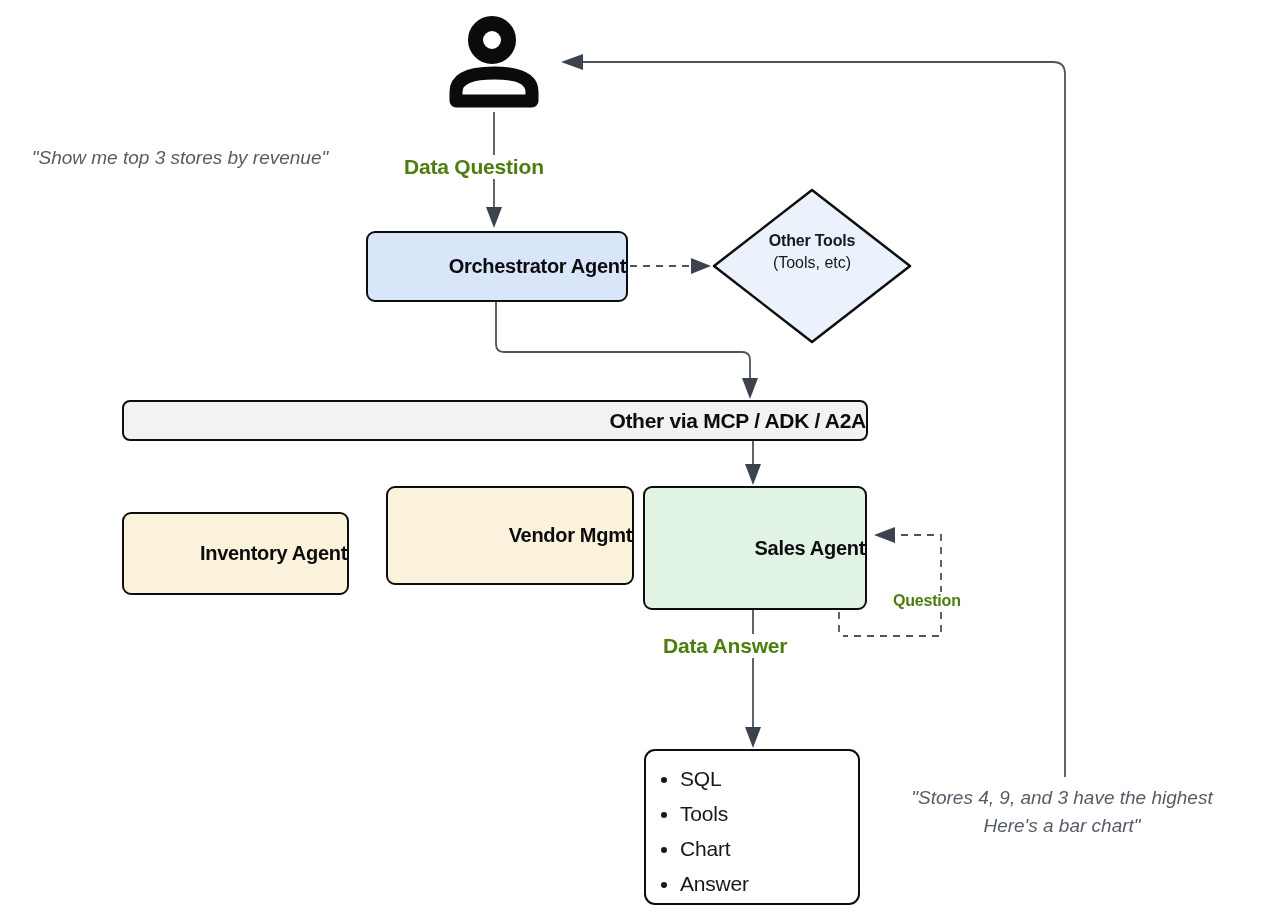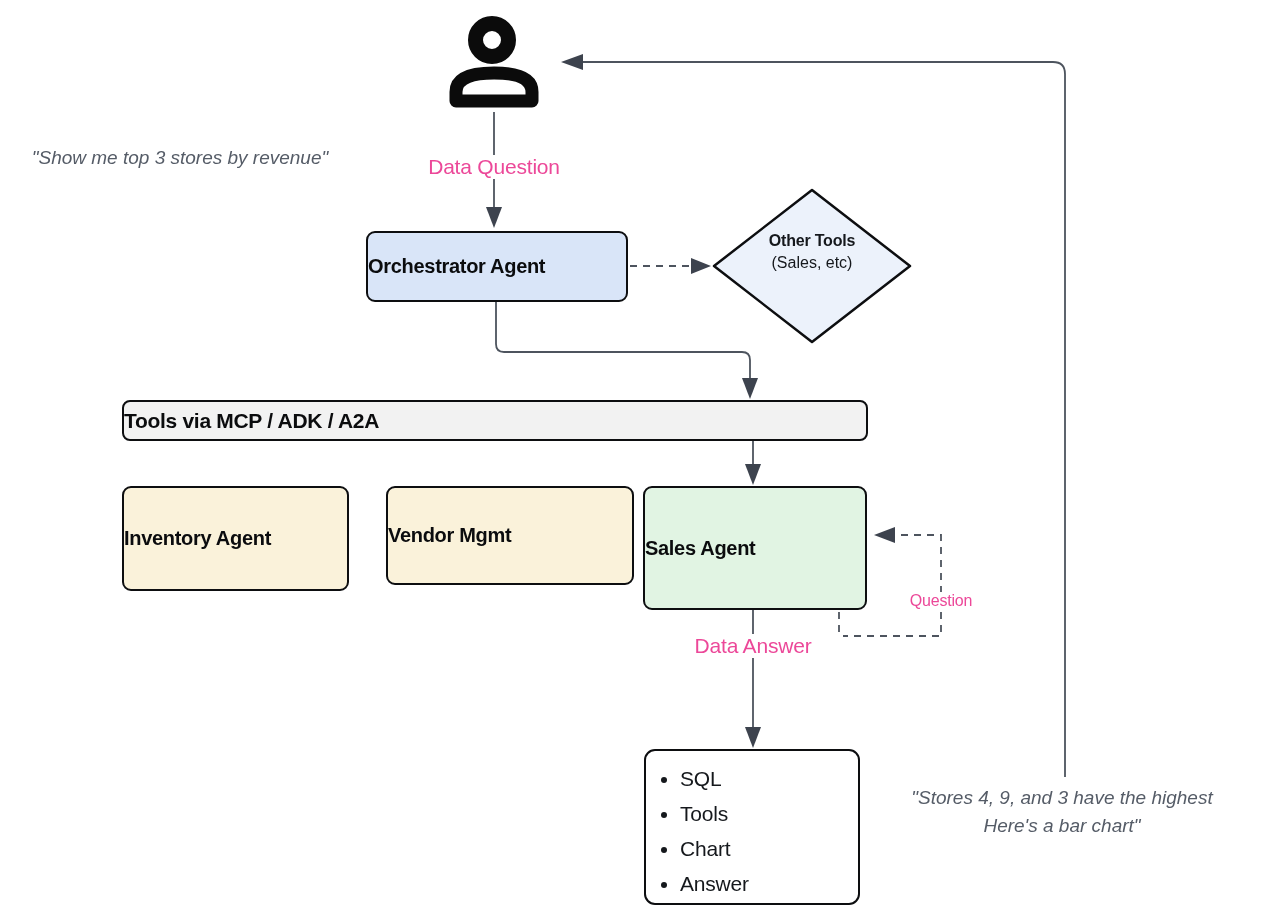--- a/index.html
+++ b/index.html
@@ -9,29 +9,29 @@
     font-family: "Liberation Sans", sans-serif;
     overflow: hidden;
   }
   #canvas { position: relative; width: 1264px; height: 918px; }
   svg.layer { position: absolute; left: 0; top: 0; z-index: 1; }
 
   .node {
     position: absolute;
     border: 2.5px solid #0d0e10;
     border-radius: 9px;
-    display: flex; align-items: center; justify-content: flex-start;
+    display: flex; align-items: center; justify-content: flex-end;
     font-weight: bold; font-size: 20px; color: #0b0c0e;
     letter-spacing: -0.3px;
     box-sizing: border-box;
     z-index: 2;
   }
   .node-orchestrator { left: 366px; top: 231px; width: 262px; height: 71px; background: #d9e5f8; }
   .node-wrap       { left: 122px; top: 400px; width: 746px; height: 41px; background: #f2f2f2; border-radius: 8px; font-size: 21px; }
-  .node-inventory  { left: 122px; top: 486px; width: 227px; height: 105px; background: #faf2da; }
+  .node-inventory  { left: 122px; top: 512px; width: 227px; height: 83px; background: #faf2da; }
   .node-vendor     { left: 386px; top: 486px; width: 248px; height: 99px; background: #faf2da; }
   .node-sales      { left: 643px; top: 486px; width: 224px; height: 124px; background: #e1f4e3; }
 
   .node-output {
     position: absolute; left: 644px; top: 749px; width: 216px; height: 156px;
     background: #ffffff; border: 2.5px solid #0d0e10; border-radius: 11px;
     box-sizing: border-box; z-index: 2;
   }
   .node-output ul { margin: 16px 0 0 0; padding: 0 8px 0 34px; }
   .node-output li {
@@ -41,22 +41,22 @@
 
   .diamond-label {
     position: absolute; left: 722px; top: 232px; width: 180px;
     text-align: center; z-index: 2; color: #15181c;
   }
   .diamond-label .title { font-weight: bold; font-size: 16px; letter-spacing: -0.2px; }
   .diamond-label .subtitle { font-size: 16px; margin-top: 4px; }
 
   .flow-label {
     position: absolute; z-index: 3;
-    background: #ffffff; text-align: center;
-    font-weight: normal; color: #ec4899; letter-spacing: -0.2px;
+    background: #ffffff; text-align: left;
+    font-weight: bold; color: #4d7c0f; letter-spacing: -0.2px;
   }
   .label-data-question { left: 404px; top: 155px; width: 180px; font-size: 21px; }
   .label-data-answer   { left: 663px; top: 634px; width: 180px; font-size: 21px; }
   .label-reasoning     { left: 893px; top: 592px; width: 96px;  font-size: 16px; }
 
   .quote {
     position: absolute; z-index: 2;
     font-style: italic; font-size: 19px; color: #555c67;
     text-align: center; line-height: 28px;
   }
@@ -125,25 +125,25 @@
   <div class="flow-label label-data-question">Data Question</div>
   <div class="flow-label label-data-answer">Data Answer</div>
   <div class="flow-label label-reasoning">Question</div>
 
   <div class="node node-orchestrator">
     <span>Orchestrator Agent</span>
   </div>
 
   <div class="diamond-label">
     <div class="title">Other Tools</div>
-    <div class="subtitle">(Sales, etc)</div>
+    <div class="subtitle">(Tools, etc)</div>
   </div>
 
   <div class="node node-wrap">
-    <span>Tools via MCP / ADK / A2A</span>
+    <span>Other via MCP / ADK / A2A</span>
   </div>
 
   <div class="node node-inventory">
     <span>Inventory Agent</span>
   </div>
 
   <div class="node node-vendor">
     <span>Vendor Mgmt</span>
   </div>
 

